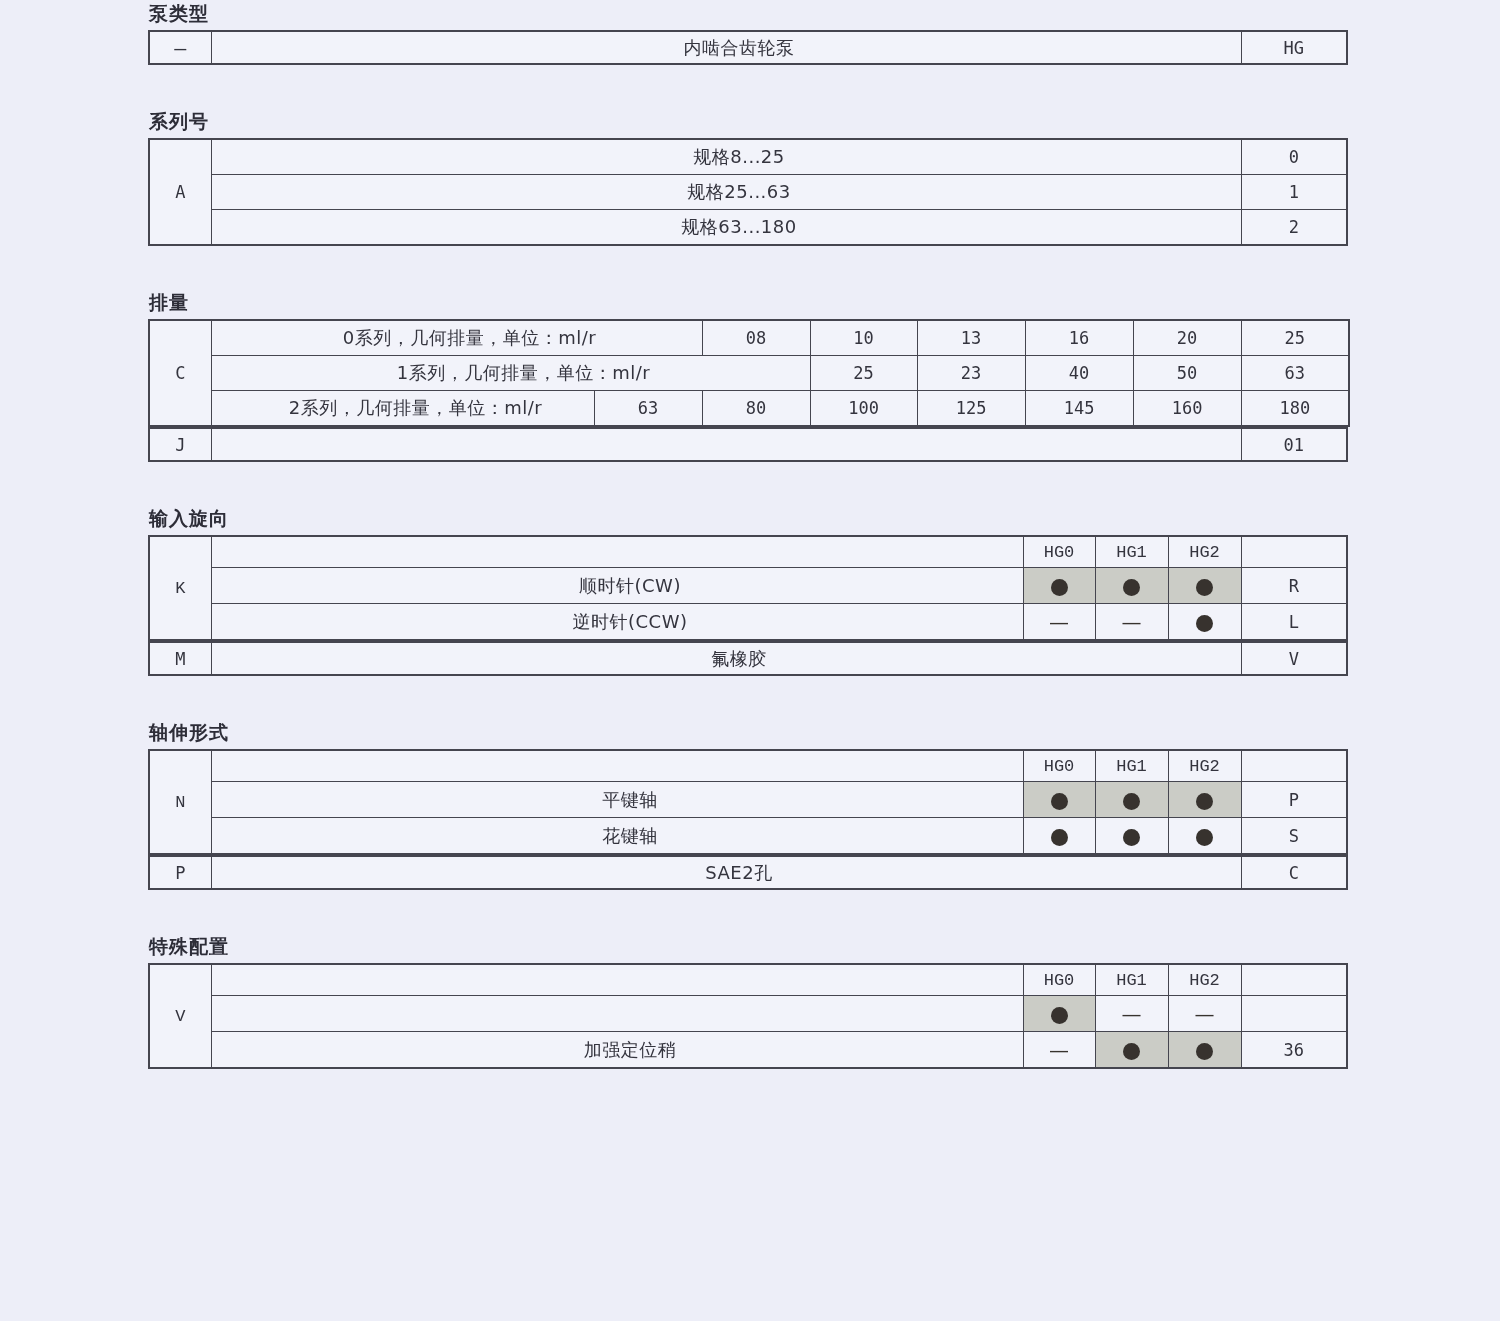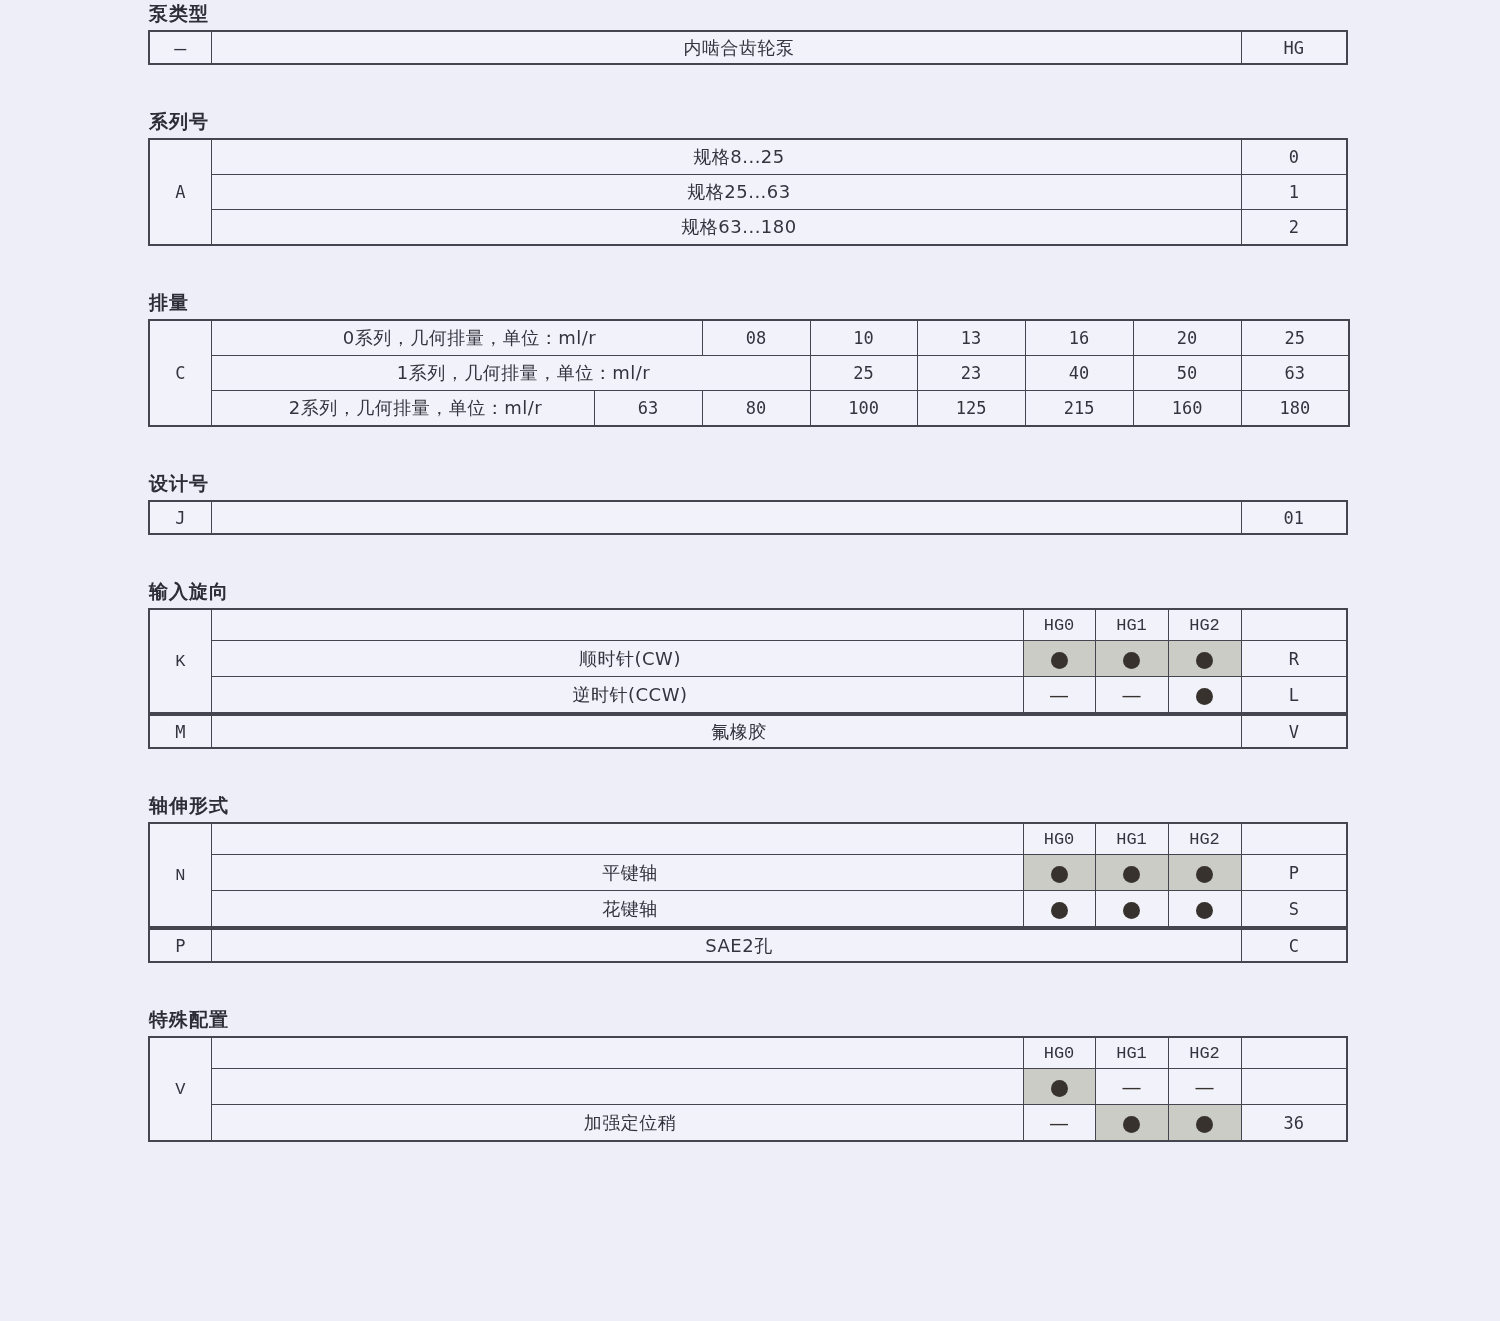--- a/index.html
+++ b/index.html
@@ -122,30 +122,29 @@
         <td class="val">40</td>
         <td class="val">50</td>
         <td class="val">63</td>
       </tr>
       <tr>
         <td class="label">2系列，几何排量，单位：ml/r</td>
         <td class="val">63</td>
         <td class="val">80</td>
         <td class="val">100</td>
         <td class="val">125</td>
-        <td class="val">215</td>
+        <td class="val">145</td>
         <td class="val">160</td>
         <td class="val">180</td>
       </tr>
     </tbody>
       </table>
   </div>
 
   <div class="section">
-    <div class="section-title">设计号</div>
     <table class="t1">
       <colgroup>
           <col style="width:62px">
           <col>
           <col style="width:106px">
         </colgroup>
       <tbody>
           <tr>
         <td class="key">J</td>
         <td class="label"></td>

